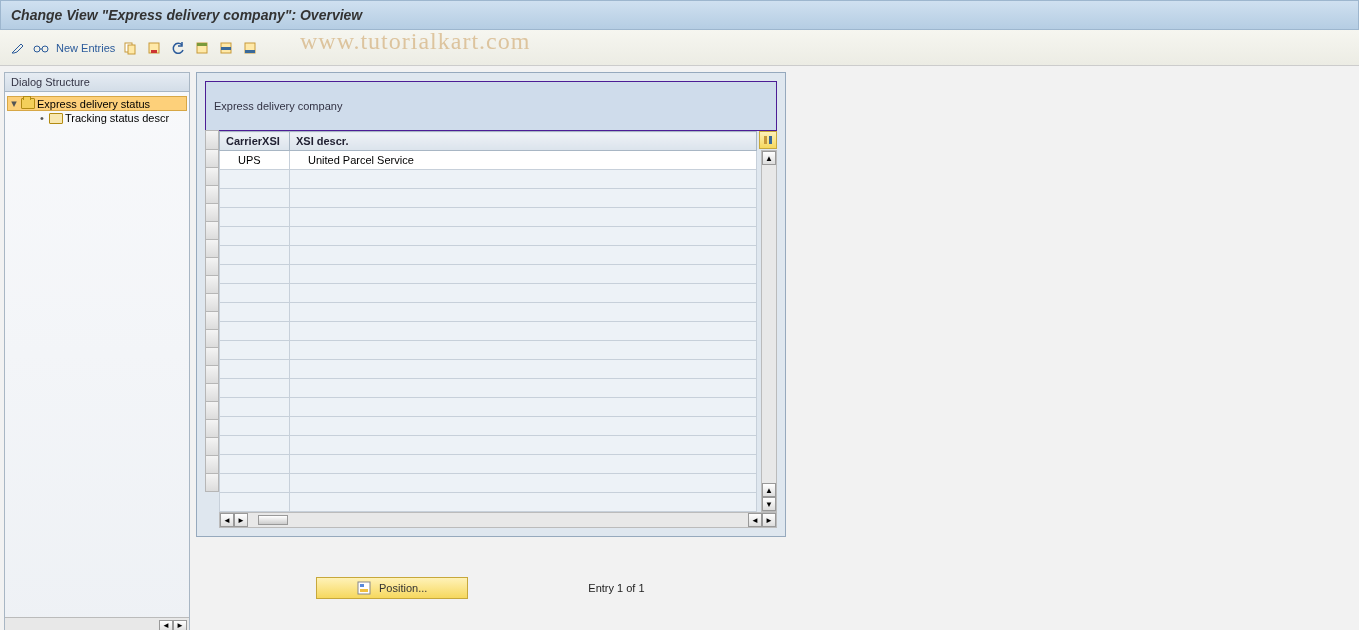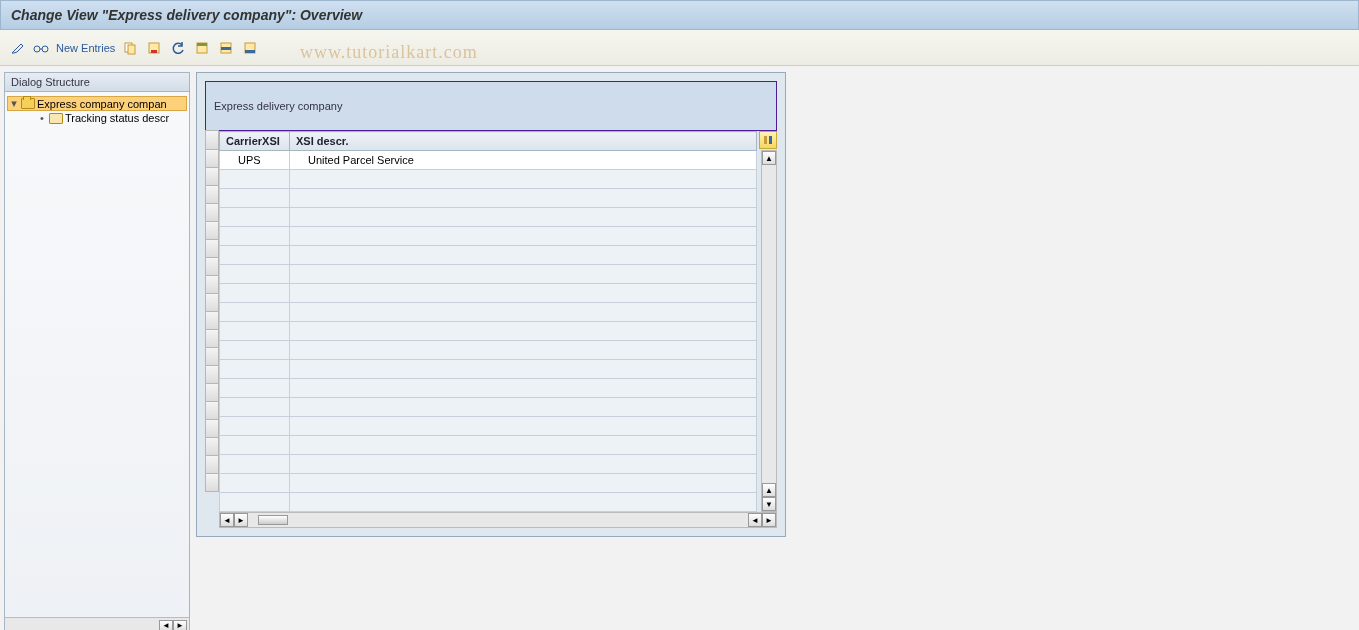--- a/index.html
+++ b/index.html
@@ -31,22 +31,22 @@
   height: 36px;
 }
 .tb-icon {
   width: 18px; height: 18px;
   display:flex; align-items:center; justify-content:center;
   cursor:pointer;
 }
 .tb-link { color:#2a5a9a; cursor:pointer; }
 .watermark {
   position:absolute;
-  top:42px; left:300px;
-  font-size:18px; color:rgba(200,150,80,0.5);
+  top:28px; left:300px;
+  font-size:24px; color:rgba(200,150,80,0.5);
   font-family: Georgia, serif; letter-spacing:1px;
   pointer-events:none;
 }
 .main {
   display:flex;
   height: calc(100% - 56px);
 }
 .sidebar {
   width: 186px;
   background: linear-gradient(#f8f9fb,#eef1f5);
@@ -168,21 +168,21 @@
 
 <div class="watermark">www.tutorialkart.com</div>
 
 <div class="main">
   <div class="sidebar">
     <div class="sidebar-header">Dialog Structure</div>
     <div class="tree">
       <div class="tree-row tree-indent1 selected">
         <span class="twisty">▾</span>
         <span class="folder-icon open"></span>
-        <span>Express company compan</span>
+        <span>Express delivery status</span>
       </div>
       <div class="tree-row tree-indent2">
         <span class="twisty">•</span>
         <span class="folder-icon closed"></span>
         <span>Tracking status descr</span>
       </div>
     </div>
     <div class="sidebar-scroll">
       <span class="scroll-btn">◄</span>
       <span class="scroll-btn">►</span>
@@ -319,14 +319,25 @@
       <div class="hscroll">
         <div class="sbtn">◄</div>
         <div class="sbtn">►</div>
         <div class="thumb"></div>
         <div class="track"></div>
         <div class="sbtn">◄</div>
         <div class="sbtn">►</div>
       </div>
     </div>
 
+    <div class="footer-area">
+      <div class="position-btn">
+        <svg width="14" height="14">
+            <rect x="1" y="1" width="12" height="12" fill="#fff" stroke="#888"></rect>
+            <rect x="3" y="3" width="4" height="3" fill="#5a8ada"></rect>
+            <rect x="3" y="8" width="8" height="3" fill="#f0c040"></rect>
+          </svg>
+        <span>Position...</span>
+      </div>
+      <span class="entry-text">Entry 1 of 1</span>
+    </div>
   </div>
 </div>
 
 </body></html>

